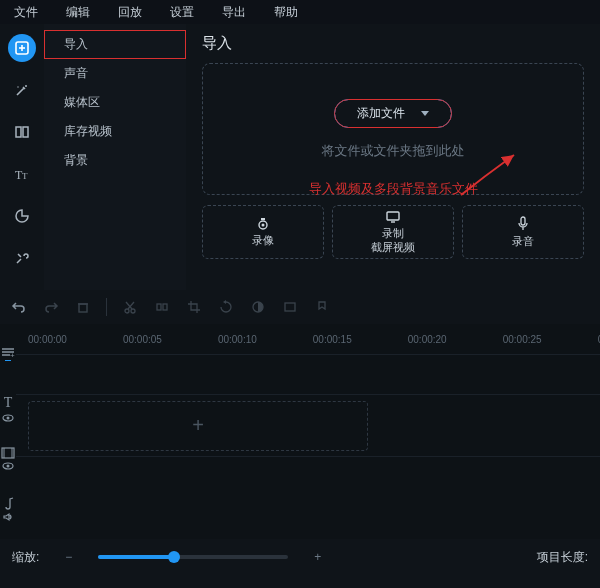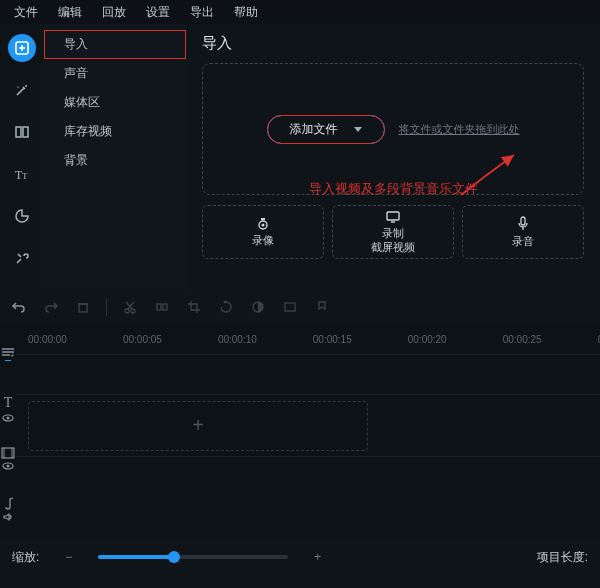--- a/index.html
+++ b/index.html
@@ -1,31 +1,31 @@
 <!DOCTYPE html>
 <html><head>
 <meta charset="utf-8">
 <style>
 * { margin: 0; padding: 0; box-sizing: border-box; }
 body { width: 600px; height: 588px; background: #0f1419; color: #c5ced6; font-family: "Microsoft YaHei", sans-serif; font-size: 12px; overflow: hidden; }
-.menubar { display: flex; height: 22px; align-items: center; padding: 12px 4px; background: #0d1117; gap: 0; }
+.menubar { display: flex; height: 22px; align-items: center; padding: 12px 4px; background: #0d1117; gap: 8px; }
 .menubar span { padding: 2px 10px; cursor: pointer; }
 .main-row { display: flex; height: 266px; }
 .left-rail { width: 44px; background: #0f1419; display: flex; flex-direction: column; align-items: center; gap: 14px; padding-top: 10px; }
 .rail-icon { width: 28px; height: 28px; display: flex; align-items: center; justify-content: center; color: #a8b3bd; cursor: pointer; }
 .rail-icon.active { background: #2196f3; color: #fff; border-radius: 50%; }
 .sidebar { width: 142px; background: #11161c; padding-top: 6px; }
 .sidebar-item { padding: 6px 20px; color: #b8c2cc; cursor: pointer; }
 .sidebar-item.highlighted { border: 1px solid #d93030; padding: 5px 19px; }
 .content { flex: 1; padding: 10px 16px 10px 16px; position: relative; }
 .content-title { font-size: 15px; margin-bottom: 10px; color: #dde4ea; }
-.drop-zone { border: 1px dashed #3a4552; border-radius: 8px; height: 132px; display: flex; flex-direction: row; align-items: center; justify-content: center; gap: 14px; position: relative; }
+.drop-zone { border: 1px dashed #3a4552; border-radius: 8px; height: 132px; display: flex; flex-direction: column; align-items: center; justify-content: center; gap: 14px; position: relative; }
 .add-btn { border: 1px solid #2196f3; border-radius: 16px; padding: 5px 22px; display: flex; align-items: center; gap: 16px; color: #dbe4ec; cursor: pointer; position: relative; }
 .add-btn.highlighted { outline: 1px solid #d93030; outline-offset: -1px; }
-.drop-hint { color: #6b7885; font-size: 11px; text-decoration: underline; }
+.drop-hint { color: #6b7885; font-size: 13px; }
 .annotation { position: absolute; color: #d93030; font-size: 13px; left: 123px; top: 156px; pointer-events: none; }
 .arrow-svg { position: absolute; left: 270px; top: 126px; pointer-events: none; }
 .action-bar { display: flex; gap: 8px; margin-top: 10px; }
 .action-card { flex: 1; border: 1px dashed #3a4552; border-radius: 6px; height: 54px; display: flex; flex-direction: column; align-items: center; justify-content: center; gap: 3px; cursor: pointer; }
 .ac-label { font-size: 11px; color: #c5ced6; line-height: 1.2; text-align: center; }
 .toolbar { height: 34px; display: flex; align-items: center; padding: 0 10px; gap: 14px; background: #0f1419; }
 .tool-sep { width: 1px; height: 18px; background: #2a323b; }
 .tool-ico { width: 18px; height: 18px; color: #8794a0; display: flex; align-items: center; justify-content: center; cursor: pointer; }
 .tool-ico.disabled { color: #3a434c; }
 .timeline-area { display: flex; height: 215px; background: #0d1216; }

